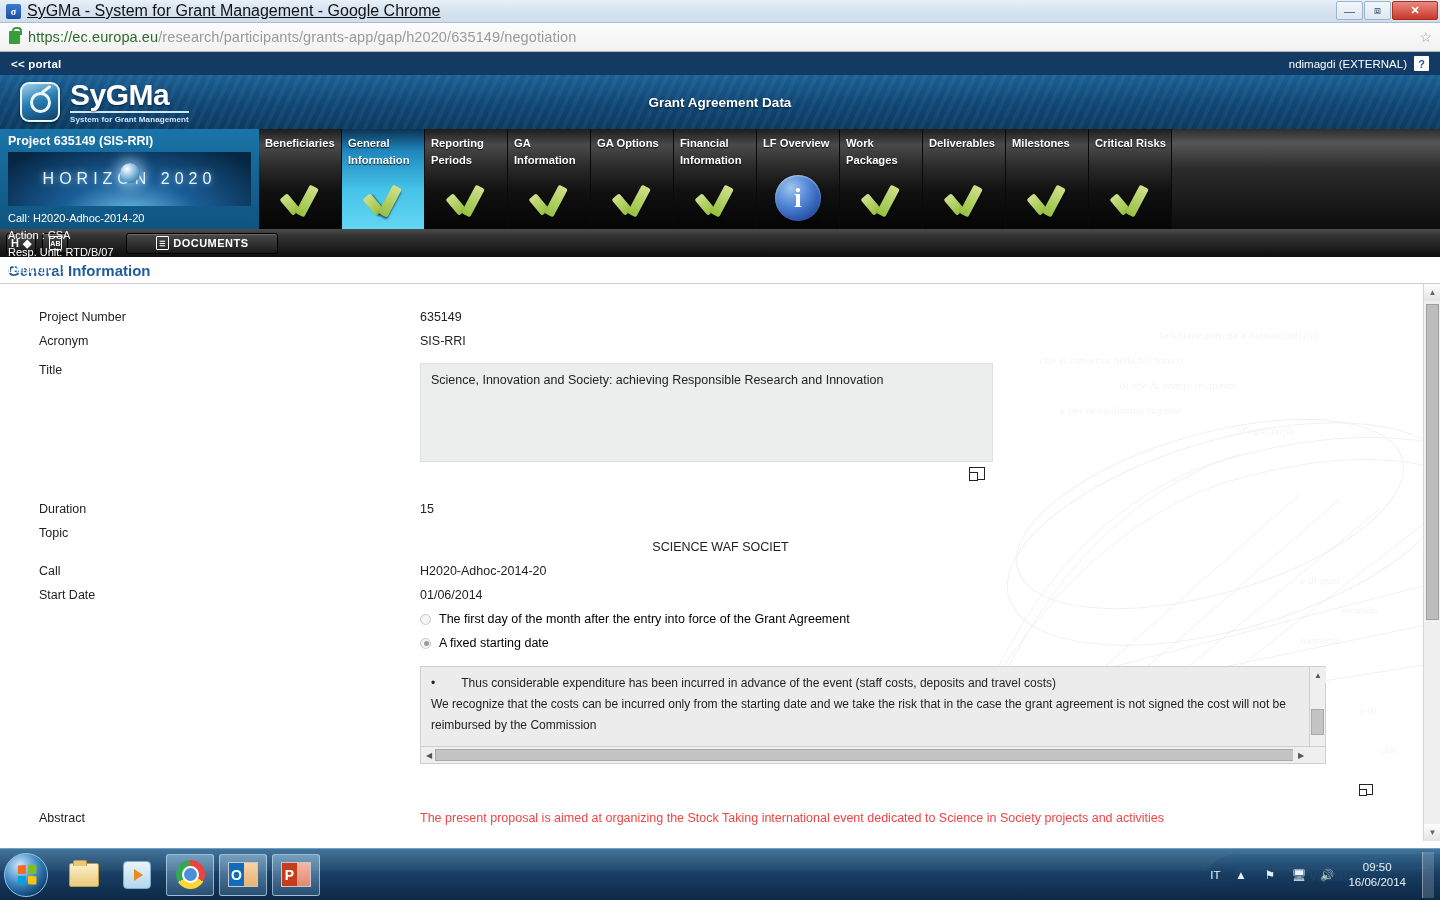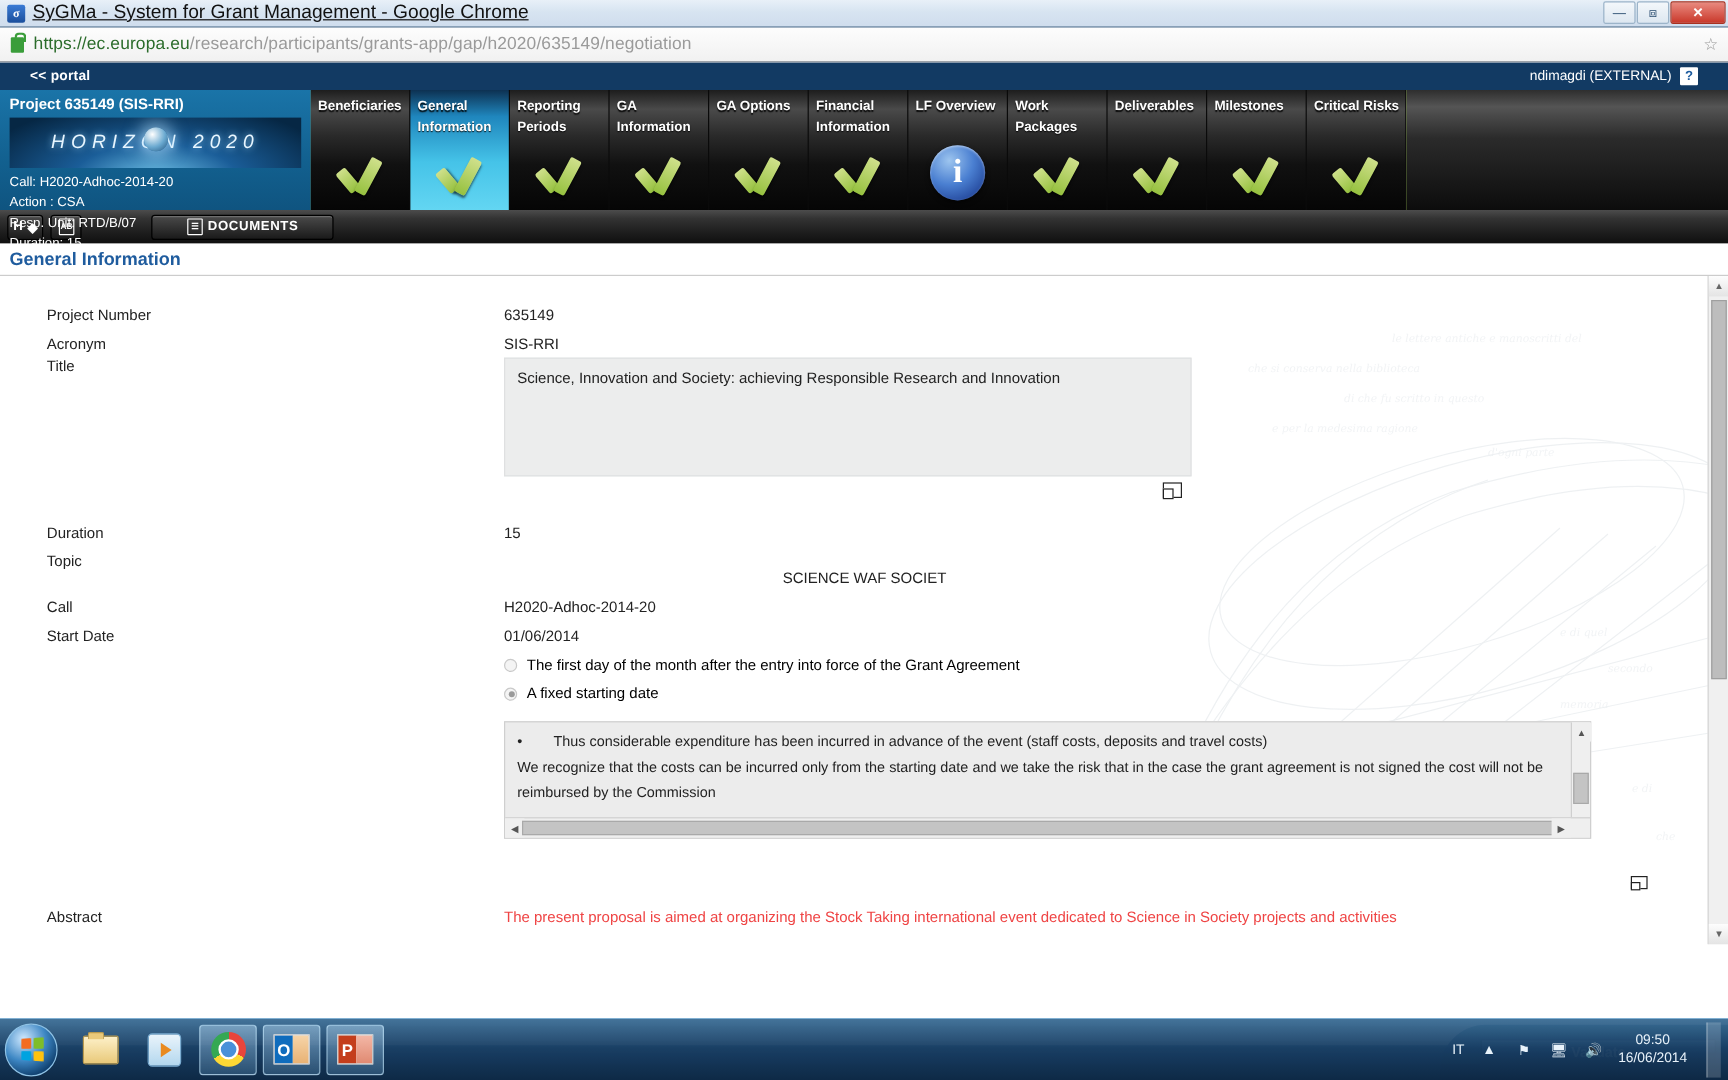--- a/index.html
+++ b/index.html
@@ -57,21 +57,21 @@
   .url .host { color:#2b6c2b; }
   .omni-right { position:absolute; right: 8px; display:flex; gap:10px; align-items:center;}
   .star-ico { font-size: 14px; color:#9a9a9a; }
 
   
   .app { width: 1440px; height: 848px; background:#fff; position: relative; overflow:hidden;}
 
   .topbar {
     height: 23px; background:#123a63;
     display:flex; align-items:center; justify-content:space-between;
-    padding: 0 25px; color:#fff; font-size: 11.5px;
+    padding: 0 11px; color:#fff; font-size: 11.5px;
   }
   .topbar-left { font-weight: bold; letter-spacing:.2px; }
   .topbar-right { display:flex; align-items:center; gap: 7px; }
   .help-btn {
     width: 15px; height: 15px; background:#fff; color:#1c5b9e;
     font-weight: bold; font-size: 11px; display:flex;
     align-items:center; justify-content:center; border-radius:1px;
   }
 
   .brandbar {
@@ -114,26 +114,26 @@
   }
 
   
   .navrow { height: 100px; display:flex; background:#bef264; }
   .project-panel {
     width: 259px; background: linear-gradient(180deg,#1a74a8,#12608f 60%, #0f5480);
     color:#fff; padding: 5px 8px 0 8px; position:relative;
   }
   .project-panel .ptitle { font-size: 12.5px; font-weight: bold; margin-bottom: 4px;}
   .h2020 {
-    height: 42px; margin-bottom: 4px;
+    height: 54px; margin-bottom: 4px;
     background: radial-gradient(ellipse at 50% 120%, #6fc2e8 0%, #1a5d98 40%, #062744 90%);
     display:flex; align-items:center; justify-content:center;
     letter-spacing: 5px; font-size: 16px; color:#e8f6ff; font-weight: 300;
     text-shadow: 0 0 6px rgba(160,220,255,.9);
-    position:relative; overflow:hidden;font-style:italic;
+    position:relative; overflow:hidden;
   }
   .h2020:before{
     content:""; position:absolute; left:46%; top:20%;
     width:20px;height:20px;border-radius:50%;
     background: radial-gradient(circle at 35% 30%, #fff, #6aa9d0 55%, #21547f);
     box-shadow:0 0 12px 5px rgba(180,225,255,.55);
   }
   .pinfo { font-size: 11px; display:flex; flex-wrap: wrap; line-height: 17px; }
   .pinfo .c1 { width: 145px; }
   .pinfo .c2 { width: 100px; }
@@ -383,20 +383,30 @@
 <div class="app">
 
   <div class="topbar">
     <div class="topbar-left">&lt;&lt; portal</div>
     <div class="topbar-right">
       <span>ndimagdi (EXTERNAL)</span>
       <span class="help-btn">?</span>
     </div>
   </div>
 
+  <div class="brandbar">
+    <div class="logo-badge">
+        <div class="ring"></div>
+      </div>
+    <div class="logo-text">
+      <div class="main">SyGMa</div>
+      <div class="sub">System for Grant Management</div>
+    </div>
+    <div class="brand-center">Grant Agreement Data</div>
+  </div>
 
   <div class="navrow">
     <div class="project-panel">
       <div class="ptitle">Project 635149 (SIS-RRI)</div>
       <div class="h2020">HORIZON 2020</div>
       <div class="pinfo">
         <div class="c1">Call: H2020-Adhoc-2014-20</div>
         <div class="c2">Action : CSA</div>
         <div class="c1">Resp. Unit: RTD/B/07</div>
         <div class="c2">Duration: 15</div>
@@ -496,21 +506,21 @@
       </g>
     </svg>
 
     <div class="form">
 
       <div class="row">
         <div class="lbl-col">Project Number</div>
         <div class="val-col">635149</div>
       </div>
 
-      <div class="row" style="margin-bottom:4px;">
+      <div class="row" style="margin-bottom:15px;">
         <div class="lbl-col">Acronym</div>
         <div class="val-col">SIS-RRI</div>
       </div>
 
       <div class="row" style="margin-bottom:0;">
         <div class="lbl-col">Title</div>
         <div>
           <div class="titlebox">Science, Innovation and Society: achieving Responsible Research and Innovation</div>
           <div class="resize-grip"></div>
         </div>

